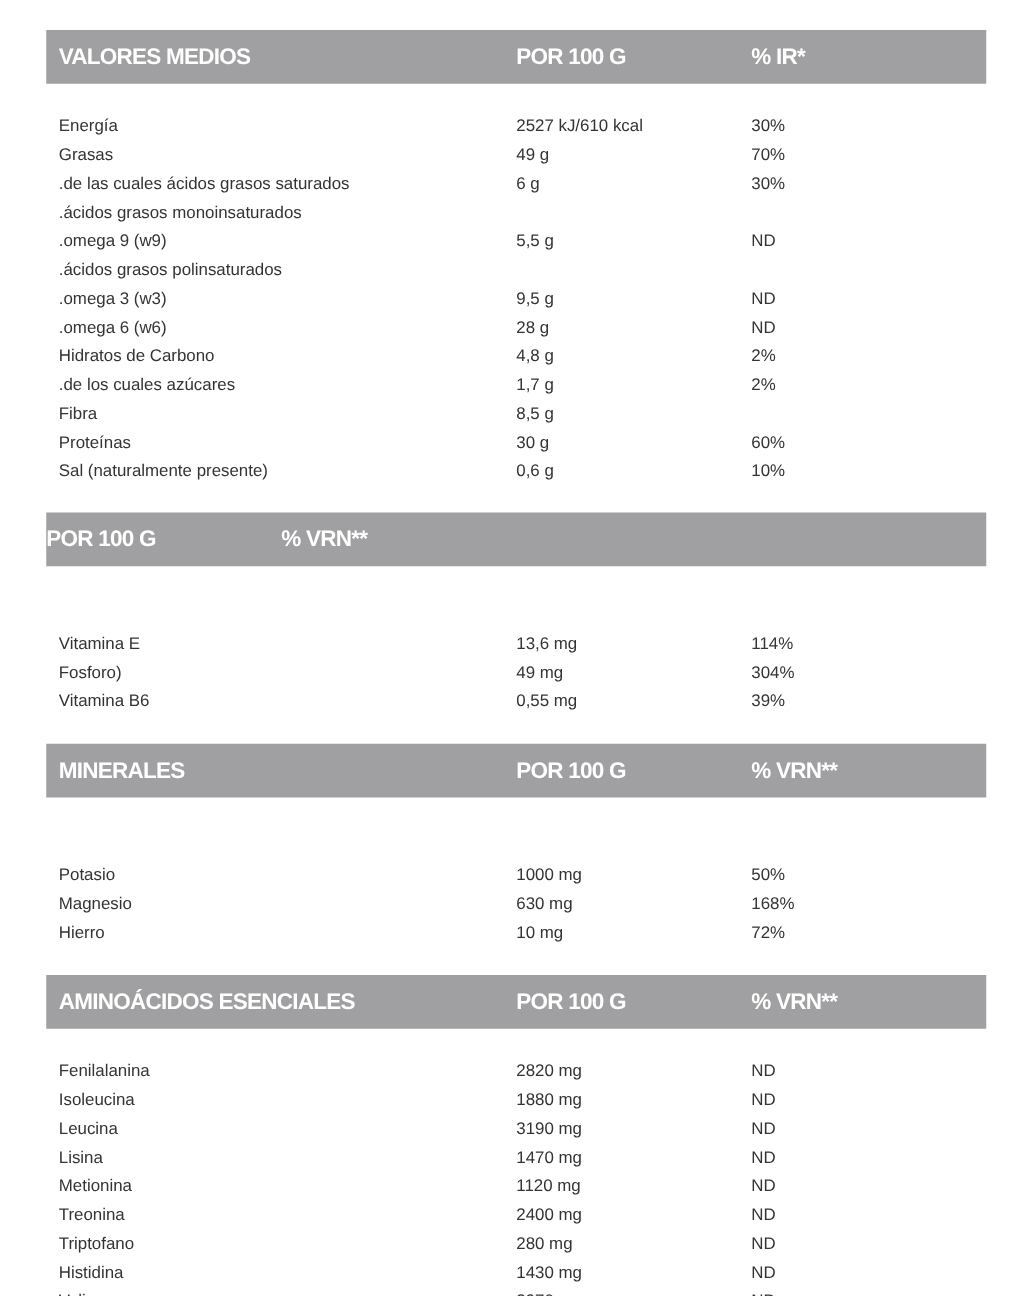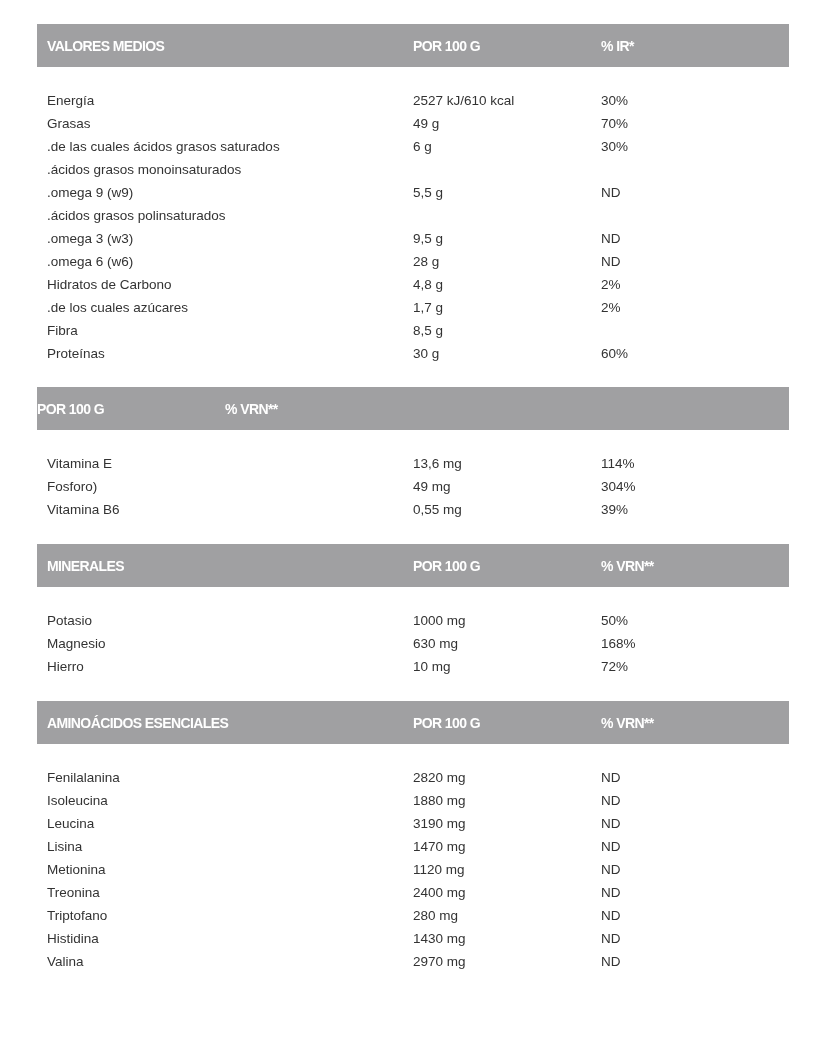--- a/index.html
+++ b/index.html
@@ -1,30 +1,30 @@
 <!DOCTYPE html>
 <html><head>
 <meta charset="utf-8">
 <style>
   html, body { margin: 0; padding: 0; background: #ffffff; }
   body { width: 829px; height: 1037px; position: relative; overflow: hidden;
          font-family: "Liberation Sans", "DejaVu Sans", sans-serif; color: #333333; }
   .wrap { position: absolute; left: 37px; top: 24px; width: 752px; }
   .section { margin: 0; }
   .head { height: 43px; background: #a0a0a2; color: #ffffff; display: flex; align-items: center;
-          font-weight: bold; font-size: 14px; letter-spacing: -0.6px; }
+          font-weight: bold; font-size: 18px; letter-spacing: -0.6px; }
   .head .c1 { width: 376px; padding-left: 10px; box-sizing: border-box; }
   .head .c2 { width: 188px; }
   .head .c3 { width: 188px; }
   .rows { padding-top: 22px; padding-bottom: 22px; }
   .row { height: 23px; display: flex; align-items: center; font-size: 13.5px; }
   .row .c1 { width: 376px; padding-left: 10px; box-sizing: border-box; white-space: nowrap; }
   .row .c2 { width: 188px; white-space: nowrap; }
   .row .c3 { width: 188px; white-space: nowrap; }
-  #sec-vitaminas .rows, #sec-minerales .rows { padding-bottom: 23px; }
+  #sec-vitaminas .rows, #sec-minerales .rows { padding-bottom: 23px; margin-top: 28px; }
 </style>
 </head>
 <body>
 
 <div class="wrap">
 
   <div class="section" id="sec-valores">
     <div class="head">
       <div class="c1">VALORES MEDIOS</div>
       <div class="c2">POR 100 G</div>
@@ -84,20 +84,25 @@
         <div class="row">
           <div class="c1">Fibra</div>
           <div class="c2">8,5 g</div>
           <div class="c3"></div>
         </div>
         <div class="row">
           <div class="c1">Proteínas</div>
           <div class="c2">30 g</div>
           <div class="c3">60%</div>
         </div>
+        <div class="row">
+          <div class="c1">Sal (naturalmente presente)</div>
+          <div class="c2">0,6 g</div>
+          <div class="c3">10%</div>
+        </div>
       </div>
   </div>
 
   <div class="section" id="sec-vitaminas">
     <div class="head">
       <div class="c2">POR 100 G</div>
       <div class="c3">% VRN**</div>
     </div>
     <div class="rows">
         <div class="row">

